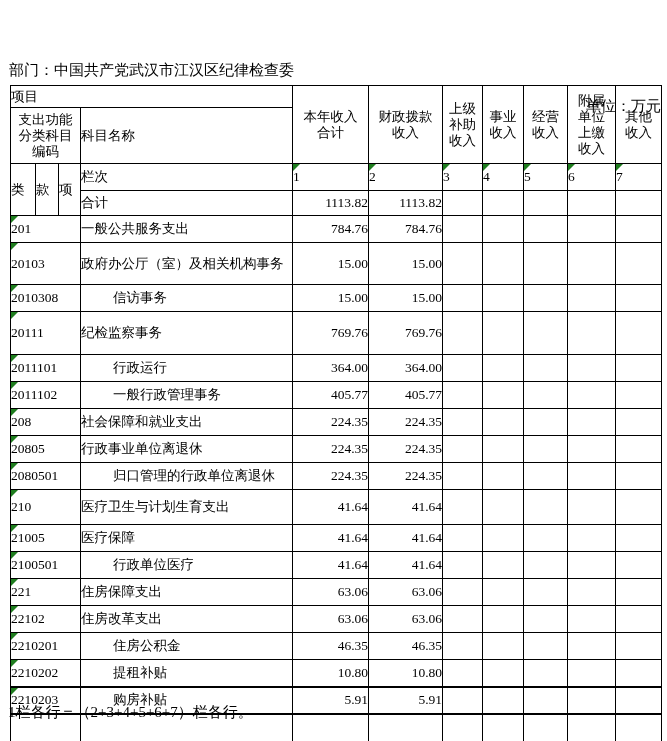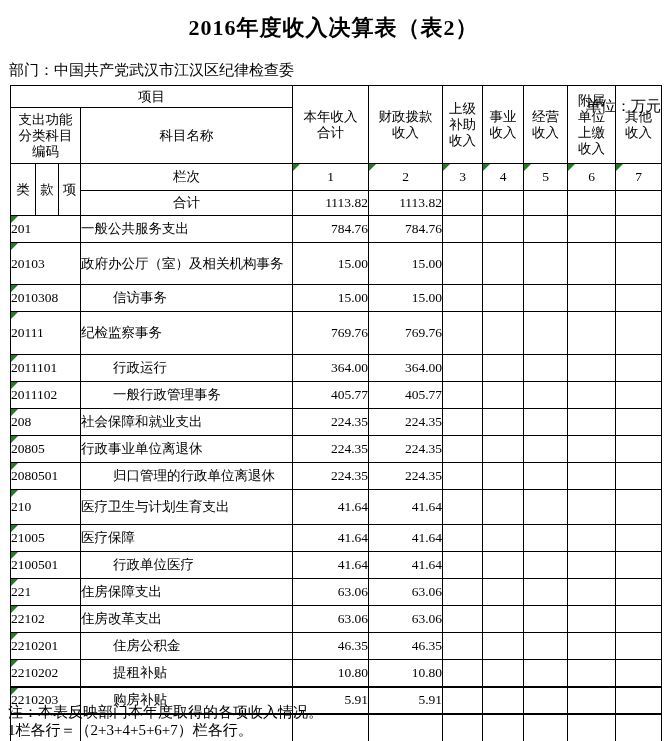--- a/index.html
+++ b/index.html
@@ -15,41 +15,40 @@
   .dept{position:absolute;top:61px;left:9px;font-size:15px;}
   .unit{position:absolute;top:61px;right:6px;font-size:15px;margin-top:36px;}
   table.grid{
     position:absolute;left:10px;top:85px;width:651px;
     border-collapse:collapse;table-layout:fixed;font-size:13.5px;
   }
   table.grid td{
     border:1px solid #000;padding:0;vertical-align:middle;
     overflow:hidden;line-height:16px;
   }
-  .c{text-align:center;}
+  .c{}
   .colhead{white-space:pre-line;line-height:15px;text-align:center;}
   .num{text-align:right;padding-right:5px;}
   .code{text-align:left;padding-left:3px;}
   .name{text-align:left;padding-left:4px;}
   .name.ind{padding-left:32px;}
   .gt{position:relative;}
   .gt::before{
     content:"";position:absolute;top:0;left:0;width:0;height:0;
     border-top:7px solid #1e7d1e;border-right:7px solid transparent;
   }
   tr.thick td{border-top:2px solid #000;border-bottom:2px solid #000;}
   tr.open td{border-bottom:none;}
   .notes{position:absolute;left:8px;top:703px;font-size:15px;line-height:18px;}
 </style>
 </head>
 <body>
 
 <div class="page">
 
-  <div class="title">2016年度收入决算表（表2）</div>
   <div class="dept">部门：中国共产党武汉市江汉区纪律检查委</div>
   <div class="unit">单位：万元</div>
 
   <table class="grid">
     <colgroup>
       <col style="width:25px">
         <col style="width:23px">
         <col style="width:22px">
       <col style="width:212px">
       <col style="width:76px">
@@ -309,17 +308,16 @@
         <td></td>
         <td></td>
         <td></td>
         <td></td>
         <td></td>
       </tr>
     </tbody>
   </table>
 
   <div class="notes">
-    <div>注：本表反映部门本年度取得的各项收入情况。</div>
     <div>1栏各行＝（2+3+4+5+6+7）栏各行。</div>
   </div>
 
 </div>
 
 </body></html>

